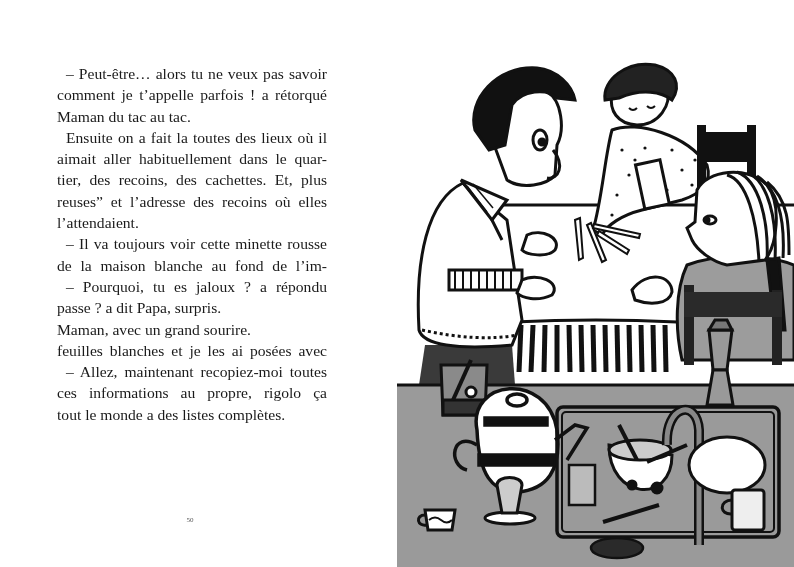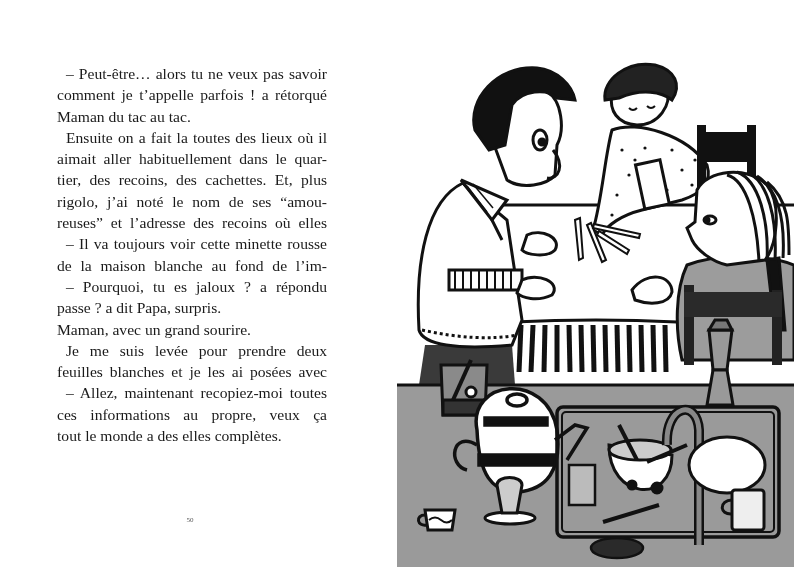--- a/index.html
+++ b/index.html
@@ -32,32 +32,31 @@
 <div class="spread">
 
   <div class="page-left">
     <div class="text-block" id="text-block">
         <span class="line indent">– Peut-être… alors tu ne veux pas savoir</span>
         <span class="line">comment je t’appelle parfois ! a rétorqué</span>
         <span class="line last">Maman du tac au tac.</span>
         <span class="line indent">Ensuite on a fait la toutes des lieux où il</span>
         <span class="line">aimait aller habituellement dans le quar-</span>
         <span class="line">tier, des recoins, des cachettes. Et, plus</span>
-        <span class="line">rigolo, j’ai noté le nom de ses “amou-</span>
         <span class="line">reuses” et l’adresse des recoins où elles</span>
+        <span class="line last">l’attendaient.</span>
         <span class="line indent">– Il va toujours voir cette minette rousse</span>
         <span class="line">de la maison blanche au fond de l’im-</span>
         <span class="line indent">– Pourquoi, tu es jaloux ? a répondu</span>
         <span class="line last">passe ? a dit Papa, surpris.</span>
         <span class="line last">Maman, avec un grand sourire.</span>
-        <span class="line indent">Je me suis levée pour prendre deux</span>
         <span class="line">feuilles blanches et je les ai posées avec</span>
         <span class="line indent">– Allez, maintenant recopiez-moi toutes</span>
-        <span class="line">ces informations au propre, veux ça</span>
-        <span class="line last">tout le monde a des elles complètes.</span>
+        <span class="line">ces informations au propre, rigolo ça</span>
+        <span class="line last">tout le monde a des listes complètes.</span>
       </div>
     <div class="page-number">50</div>
   </div>
 
   <div class="page-right">
     <svg width="397" height="567" viewBox="0 0 397 567">
 
       <line x1="48" y1="205" x2="397" y2="205" stroke="#111" stroke-width="3"></line>
 
       <g>

